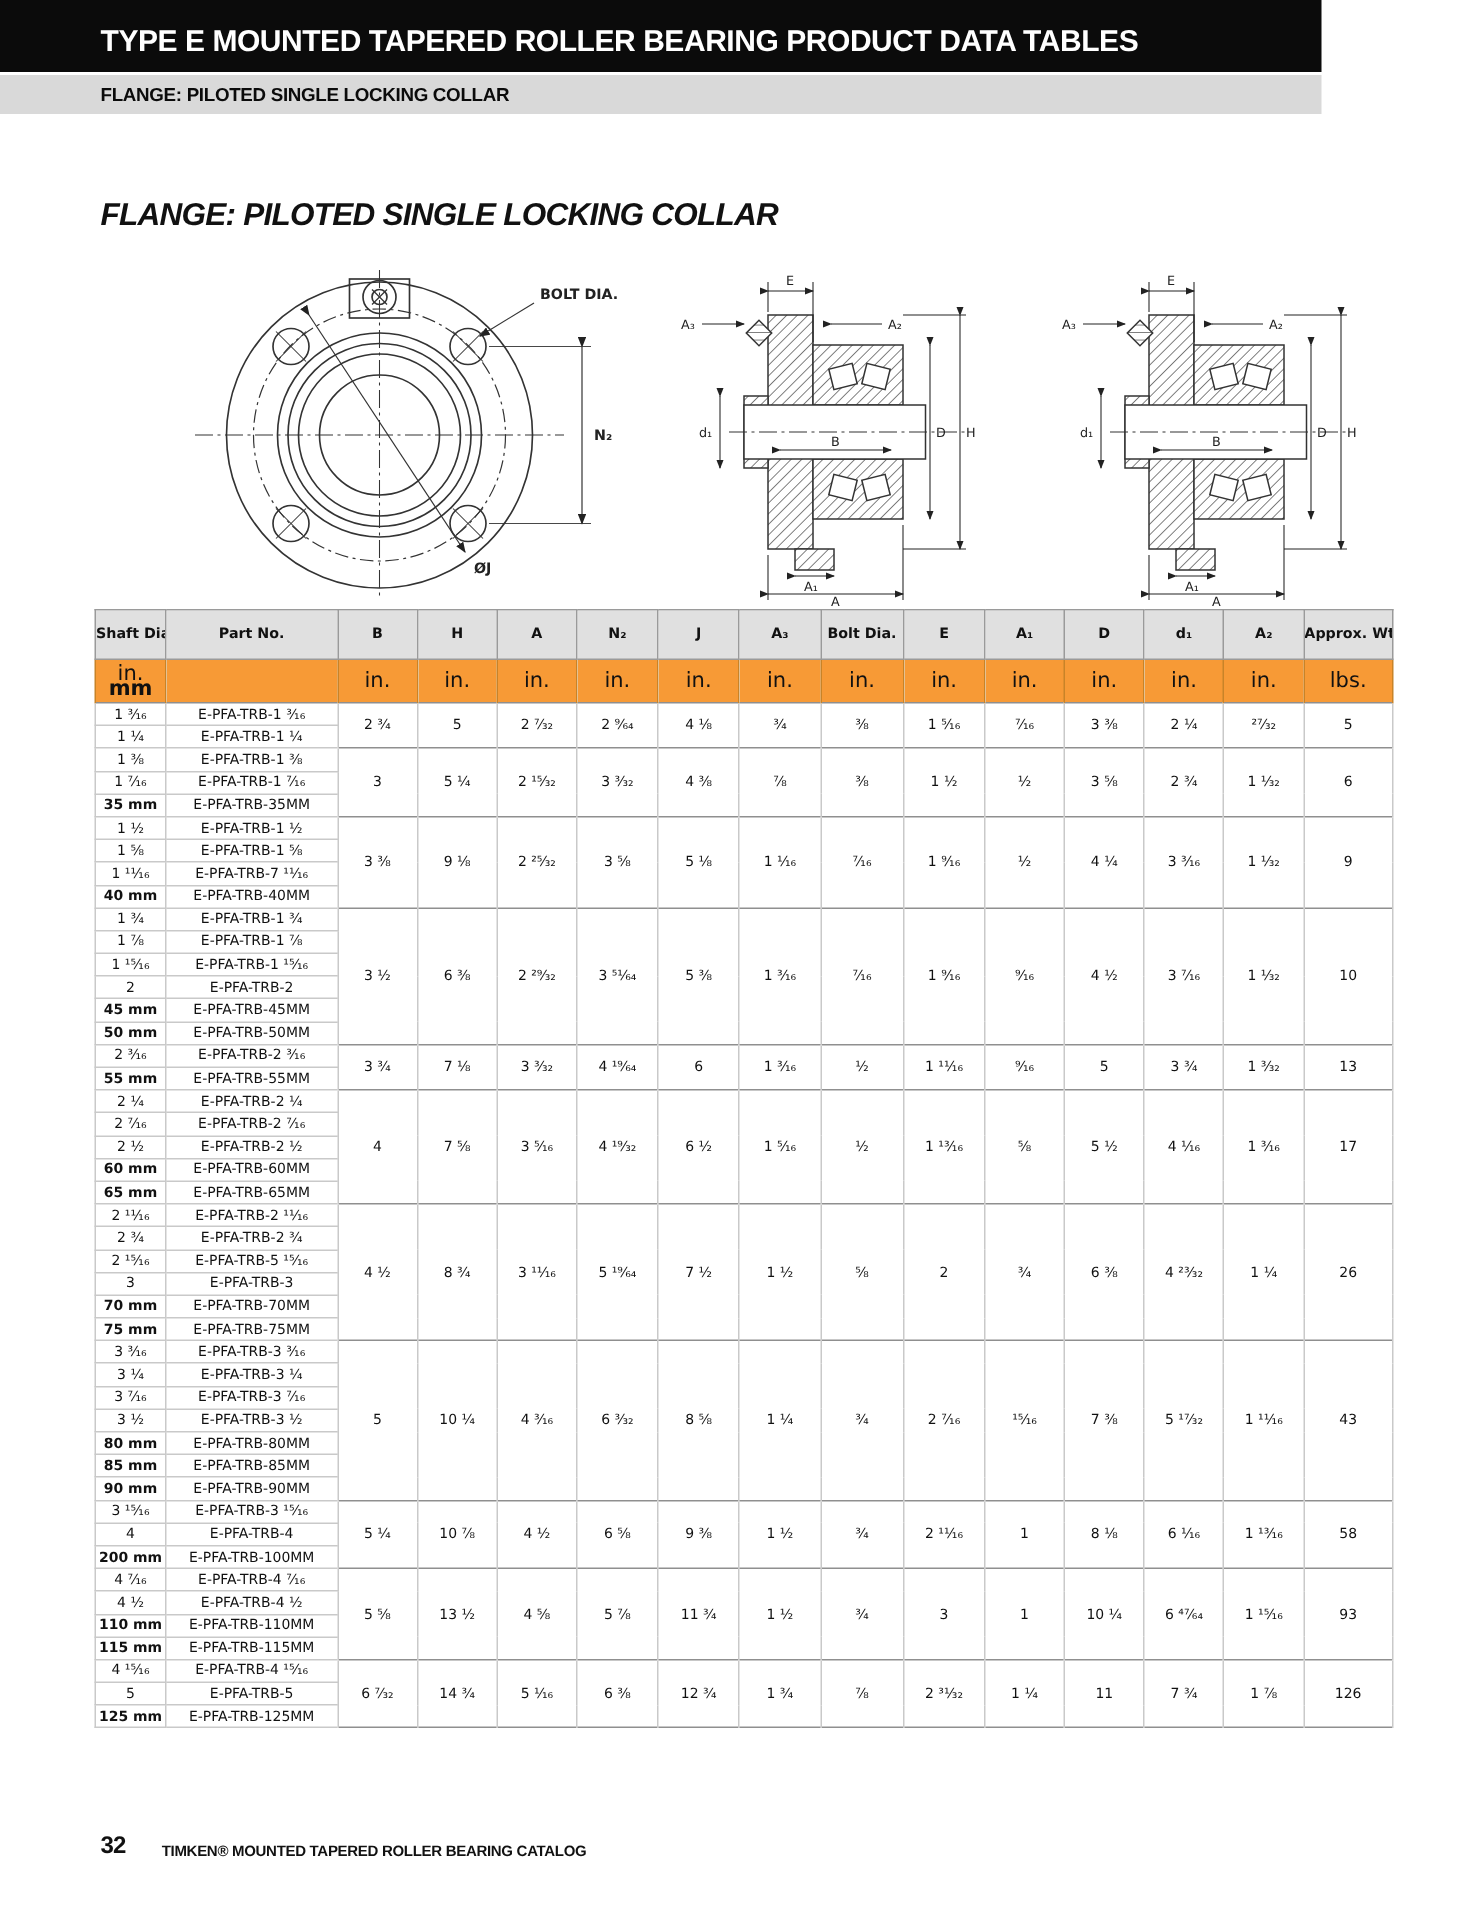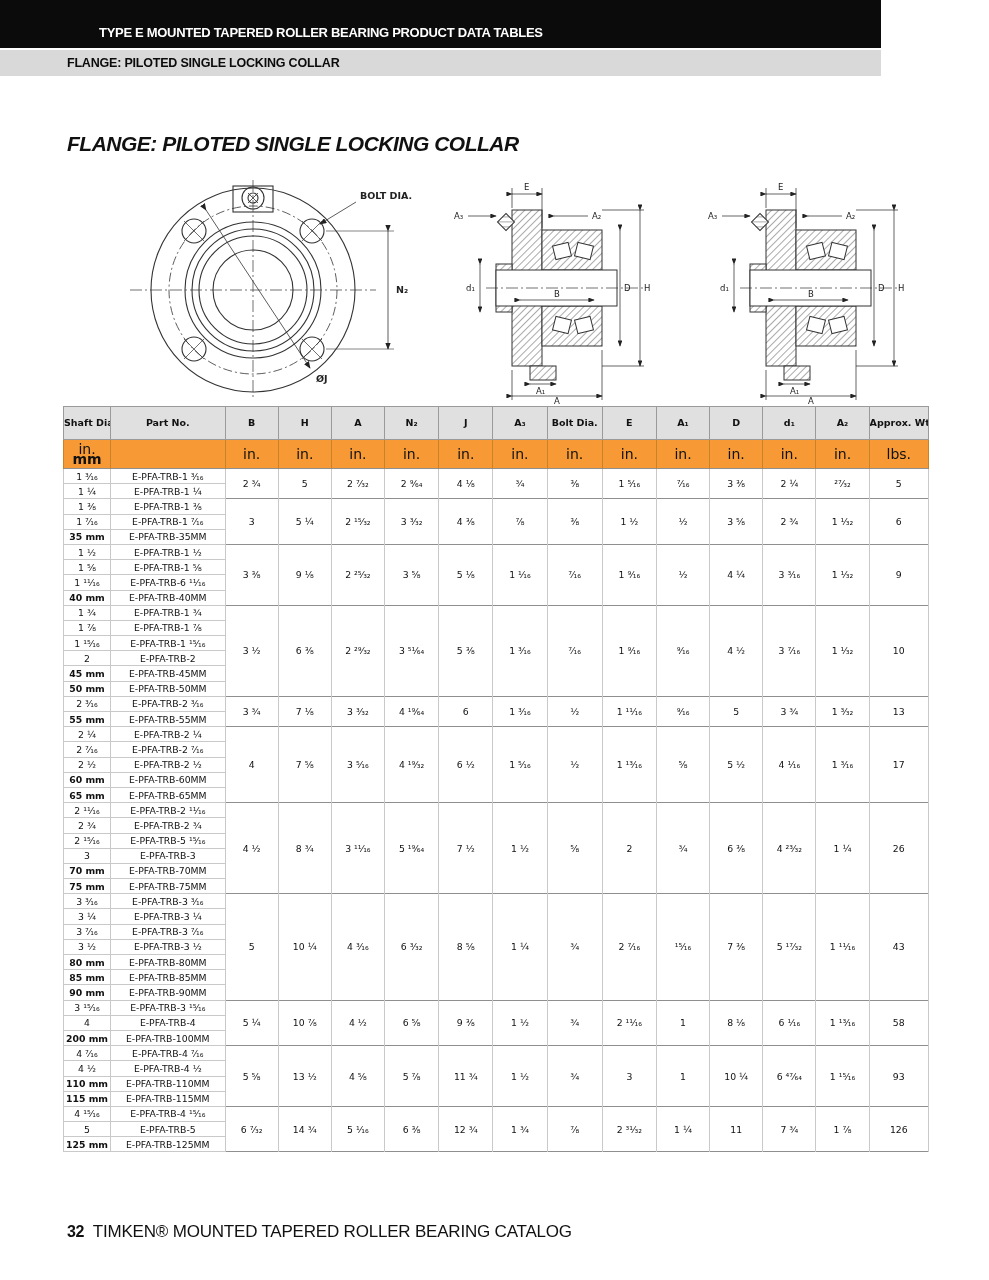--- a/index.html
+++ b/index.html
@@ -1,38 +1,38 @@
 <!DOCTYPE html>
 <html style="--accent: #f79a36;"><head>
 <meta charset="utf-8">
 <style>
   html,body{margin:0;padding:0;background:#fff;}
   body{width:989px;height:1280px;position:relative;font-family:"Liberation Sans",sans-serif;color:#111;}
   .banner-black{position:absolute;top:0;left:0;width:881px;height:48px;background:#0b0b0b;display:flex;align-items:flex-end;}
-  .banner-black span{color:#fff;font-weight:bold;font-size:13px;letter-spacing:-0.3px;padding:0 0 8px 99px;}
+  .banner-black span{color:#fff;font-weight:bold;font-size:20px;letter-spacing:-0.3px;padding:0 0 8px 67px;}
   .banner-gray{position:absolute;top:50px;left:0;width:881px;height:26px;background:#d9d9d9;display:flex;align-items:center;}
   .banner-gray span{color:#0b0b0b;font-weight:bold;font-size:12.5px;padding-left:67px;letter-spacing:-0.2px;}
   .section-title{position:absolute;top:132px;left:67px;font-size:21px;font-weight:bold;font-style:italic;letter-spacing:-0.5px;}
   .diagrams{position:absolute;top:172px;left:88px;width:860px;height:232px;display:flex;gap:4px;}
   svg text{font-family:"DejaVu Sans",sans-serif;font-size:8.5px;fill:#222;}
   svg .lbl{font-size:9.5px;font-weight:bold;}
   .tablewrap{position:absolute;top:406px;left:63px;width:866px;}
   table.ptable{border-collapse:collapse;table-layout:fixed;width:866px;font-family:"DejaVu Sans",sans-serif;}
   table.ptable th,table.ptable td{padding:0;vertical-align:middle;text-align:center;overflow:hidden;white-space:nowrap;}
   tr.hdr th{background:#e0e0e0;border:1px solid #9a9a9a;font-size:9.5px;font-weight:bold;height:32px;line-height:10px;}
   tr.units th{background:var(--accent,#f79a36);border-left:1px solid #c88328;border-right:1px solid #c88328;font-size:14px;font-weight:normal;height:28px;line-height:10px;}
   tr.units th .mmu{font-weight:bold;}
   td.c-shaft,td.c-part{border:1px solid #c9c9c9;font-size:9.3px;height:14.2px;}
   td.c-shaft.mm{font-weight:bold;}
   td.c-dim{border-left:1px solid #c9c9c9;border-right:1px solid #c9c9c9;font-size:9.3px;background:#fff;}
   tr.group-start td{border-top:1.4px solid #8f8f8f;}
   table.ptable{border:1.4px solid #8f8f8f;}
-  .footer{position:absolute;top:1222px;left:67px;display:flex;align-items:center;gap:9px;}
+  .footer{position:absolute;top:1222px;left:67px;display:flex;align-items:flex-end;gap:24px;}
   .footer .pg{font-size:16px;font-weight:bold;letter-spacing:-0.5px;}
-  .footer .txt{font-size:17px;font-weight:normal;letter-spacing:-0.2px;}
+  .footer .txt{font-size:10px;font-weight:bold;letter-spacing:-0.2px;}
 </style>
 </head>
 <body>
 
 <div class="banner-black">
   <span>TYPE E MOUNTED TAPERED ROLLER BEARING PRODUCT DATA TABLES</span>
 </div>
 <div class="banner-gray">
   <span>FLANGE: PILOTED SINGLE LOCKING COLLAR</span>
 </div>
@@ -307,21 +307,21 @@
           <td class="c-dim" rowspan="4">3 ³⁄₁₆</td>
           <td class="c-dim" rowspan="4">1 ¹⁄₃₂</td>
           <td class="c-dim" rowspan="4">9</td>
         </tr>
         <tr>
           <td class="c-shaft">1 ⅝</td>
           <td class="c-part">E-PFA-TRB-1 ⅝</td>
         </tr>
         <tr>
           <td class="c-shaft">1 ¹¹⁄₁₆</td>
-          <td class="c-part">E-PFA-TRB-6 ¹¹⁄₁₆</td>
+          <td class="c-part">E-PFA-TRB-7 ¹¹⁄₁₆</td>
         </tr>
         <tr>
           <td class="c-shaft mm">40 mm</td>
           <td class="c-part">E-PFA-TRB-40MM</td>
         </tr>
         <tr class="group-start">
           <td class="c-shaft">1 ¾</td>
           <td class="c-part">E-PFA-TRB-1 ¾</td>
           <td class="c-dim" rowspan="6">3 ½</td>
           <td class="c-dim" rowspan="6">6 ⅜</td>

